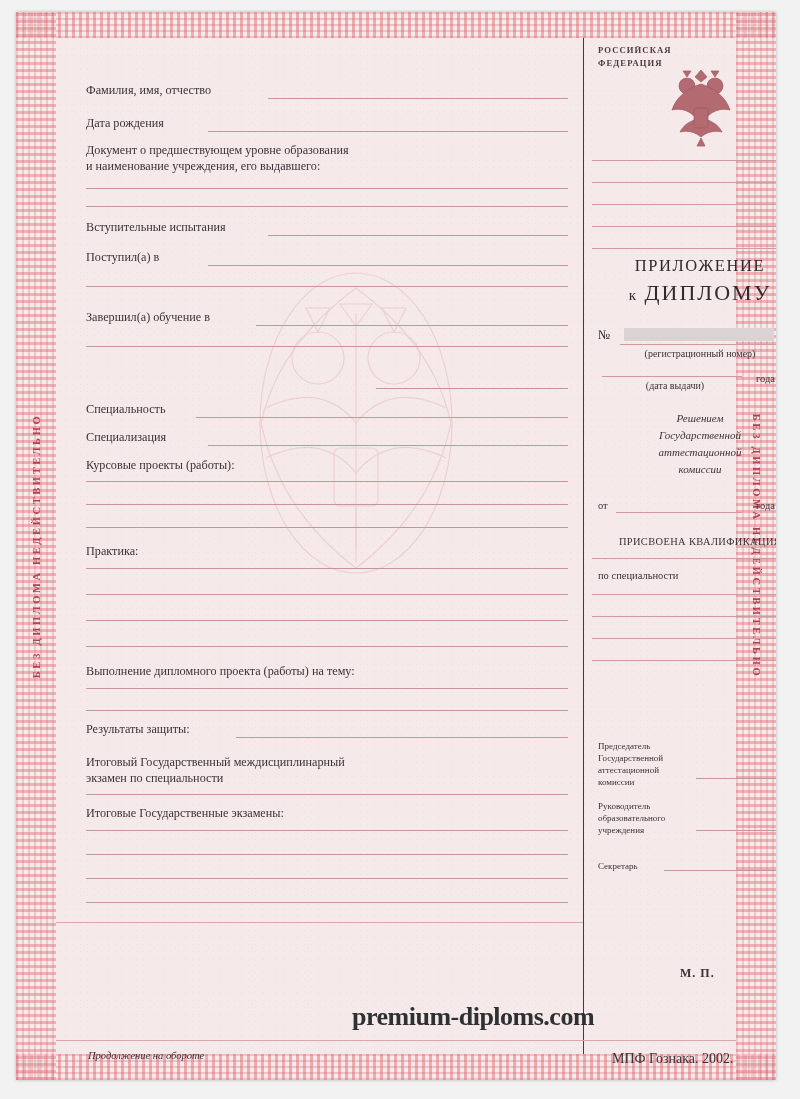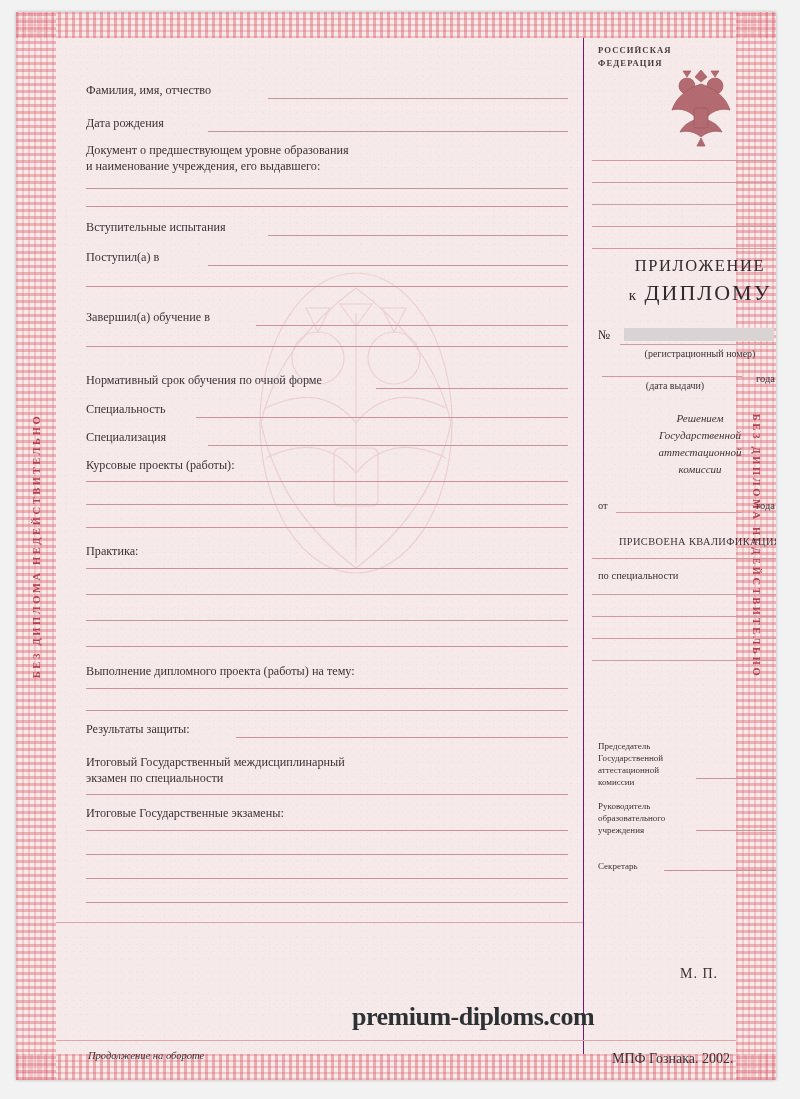--- a/index.html
+++ b/index.html
@@ -262,23 +262,24 @@
   }
   .rsigline {
     position: absolute;
     border-bottom: 1px solid #c8949a;
     height: 0;
   }
   #mp {
     position: absolute;
     left: 96px;
     top: 928px;
-    font-size: 14px;
+    font-size: 12px;
     letter-spacing: 1px;
     color: #3b3236;
+    font-weight: bold;
   }
 
   
   #continue {
     position: absolute;
     left: 32px;
     top: 1012px;
     font-size: 10.5px;
     font-style: italic;
     color: #3b3236;
@@ -356,21 +357,20 @@
         <div class="fill-line" style="left:212px; top:197px; width:300px;"></div>
 
         <div class="lrow" style="top:212px;">Поступил(а) в</div>
         <div class="fill-line" style="left:152px; top:227px; width:360px;"></div>
         <div class="fill-line" style="left:30px; top:248px; width:482px;"></div>
 
         <div class="lrow" style="top:272px;">Завершил(а) обучение в</div>
         <div class="fill-line" style="left:200px; top:287px; width:312px;"></div>
         <div class="fill-line" style="left:30px; top:308px; width:482px;"></div>
 
-        <div class="lrow" style="top:335px;">Нормативный срок обучения по очной форме</div>
         <div class="fill-line" style="left:320px; top:350px; width:192px;"></div>
 
         <div class="lrow" style="top:364px;">Специальность</div>
         <div class="fill-line" style="left:140px; top:379px; width:372px;"></div>
 
         <div class="lrow" style="top:392px;">Специализация</div>
         <div class="fill-line" style="left:152px; top:407px; width:360px;"></div>
 
         <div class="lrow" style="top:420px;">Курсовые проекты (работы):</div>
         <div class="fill-line" style="left:30px; top:443px; width:482px;"></div>

